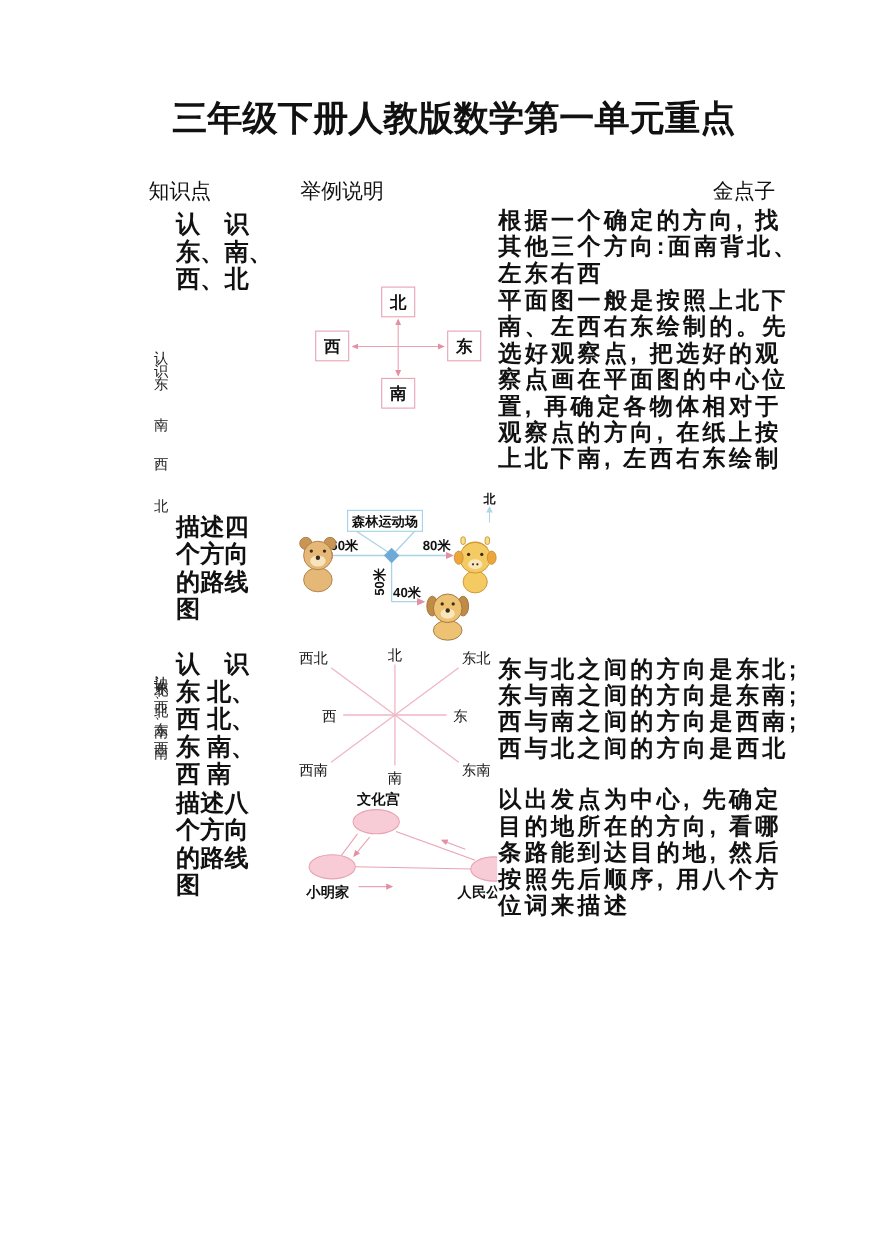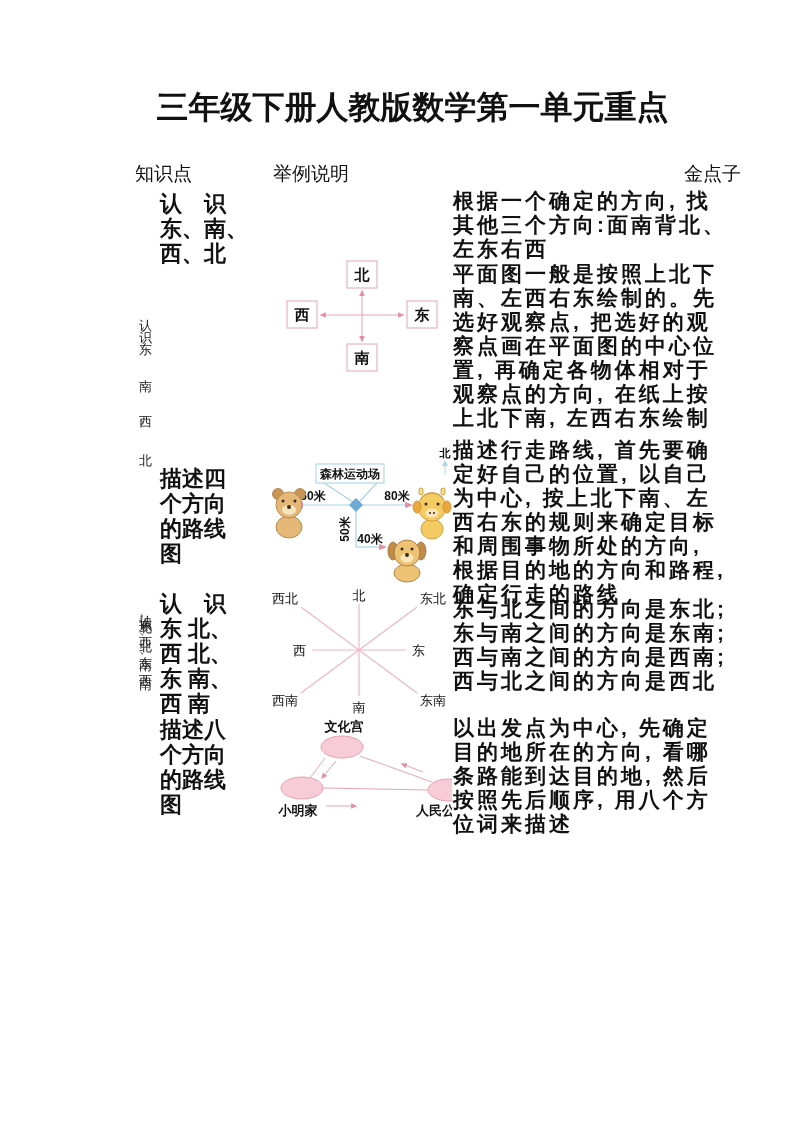--- a/index.html
+++ b/index.html
@@ -1,21 +1,21 @@
 <!DOCTYPE html>
 <html><head>
 <meta charset="utf-8">
 <style>
   html,body{margin:0;padding:0;background:#ffffff;}
   .page{position:relative;width:793px;height:1122px;background:#ffffff;
         font-family:"Liberation Sans",sans-serif;color:#111;overflow:hidden;margin-left:16px;}
   .title{position:absolute;top:86px;left:0;width:100%;text-align:center;
          font-size:32px;font-weight:bold;margin:0;}
   .hdr{position:absolute;font-size:19px;font-weight:normal;top:161px;}
-  .hdr1{left:119px;} .hdr2{left:257px;} .hdr3{left:668px;}
+  .hdr1{left:119px;} .hdr2{left:257px;} .hdr3{left:632px;}
   .side{position:absolute;writing-mode:vertical-rl;text-orientation:upright;
         font-family:"DejaVu Serif",serif;font-size:13px;color:#222;}
   .side1{left:120px;top:308px;letter-spacing:12px;}
   .side2{left:120px;top:604px;letter-spacing:2px;}
   .kp{position:absolute;left:144px;width:110px;font-size:22px;font-weight:bold;
       line-height:25px;white-space:pre-wrap;text-align:left;}
   .kp1{top:191px}.kp2{top:313px}.kp3{top:466px}.kp4{top:591px}.kp5{top:717px}
   .tip{position:absolute;left:437px;width:276px;font-size:21px;font-weight:bold;
        line-height:24px;letter-spacing:3px;}
   .tip1{top:189px}.tip2{top:262px}.tip3{top:438px}.tip4{top:597px}.tip5{top:716px}
@@ -63,21 +63,20 @@
 西 北、
 东 南、
 西 南</div>
   <div class="kp kp5">描述八
 个方向
 的路线
 图</div>
 
   <div class="tip tip2">平面图一般是按照上北下南、左西右东绘制的。先选好观察点, 把选好的观察点画在平面图的中心位置, 再确定各物体相对于观察点的方向, 在纸上按上北下南, 左西右东绘制</div>
   <div class="tip tip1">根据一个确定的方向, 找其他三个方向:面南背北、左东右西</div>
-  <div class="tip tip3">描述行走路线, 首先要确定好自己的位置, 以自己为中心, 按上北下南、左西右东的规则来确定目标和周围事物所处的方向, 根据目的地的方向和路程, 确定行走的路线</div>
   <div class="tip tip5">以出发点为中心, 先确定目的地所在的方向, 看哪条路能到达目的地, 然后按照先后顺序, 用八个方位词来描述</div>
   <div class="tip tip4">东与北之间的方向是东北;东与南之间的方向是东南;西与南之间的方向是西南;西与北之间的方向是西北</div>
 
   <svg class="dg dg-compass4" width="170" height="130" viewBox="0 0 170 130">
     <defs>
       <marker id="arA" viewBox="0 0 10 10" refX="7" refY="5" markerWidth="7" markerHeight="7" orient="auto-start-reverse">
         <path d="M0,1 L9,5 L0,9 z" fill="#e48fa3"></path>
       </marker>
     </defs>
     <line class="pinkline" x1="85" y1="64" x2="85" y2="40" marker-end="url(#arA)"></line>

